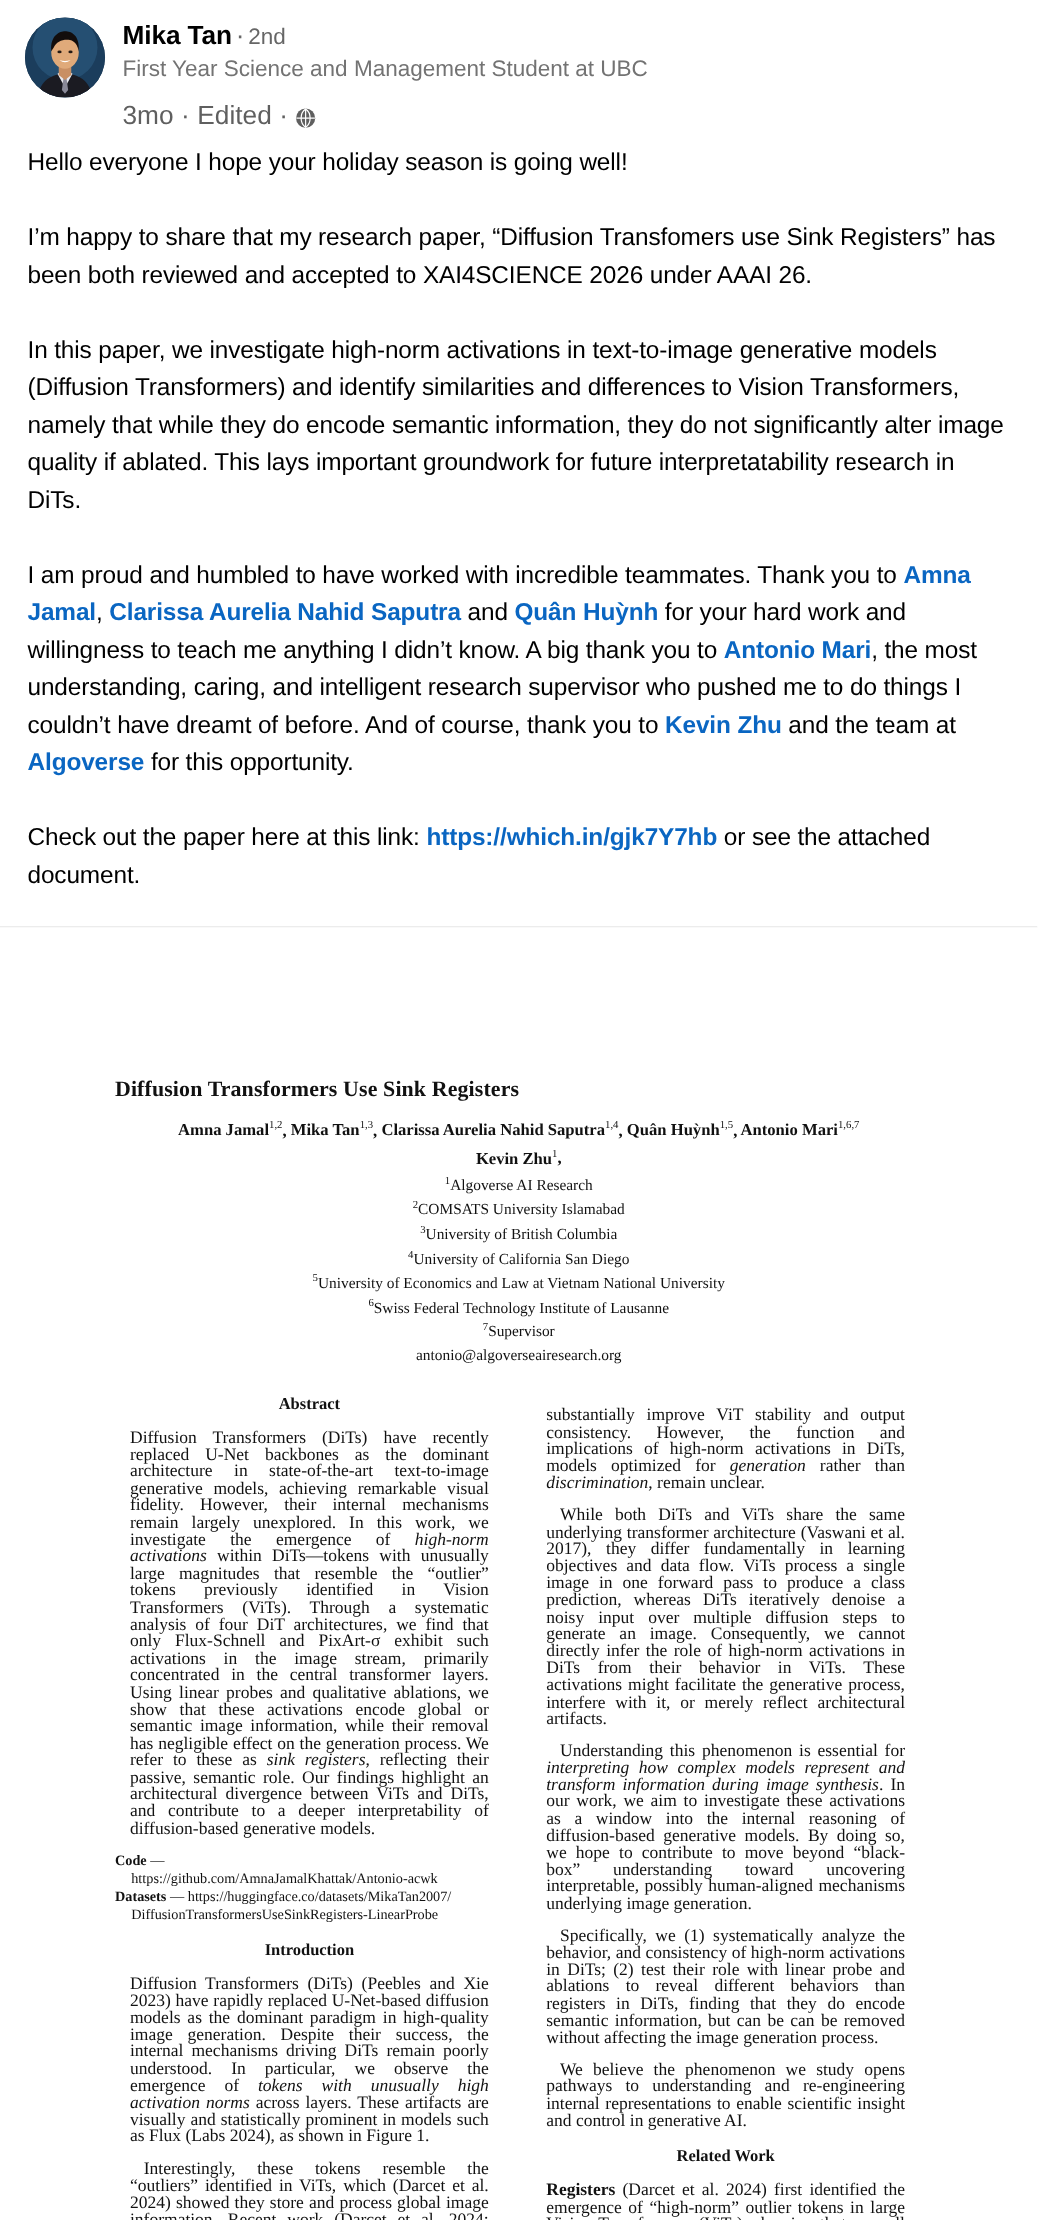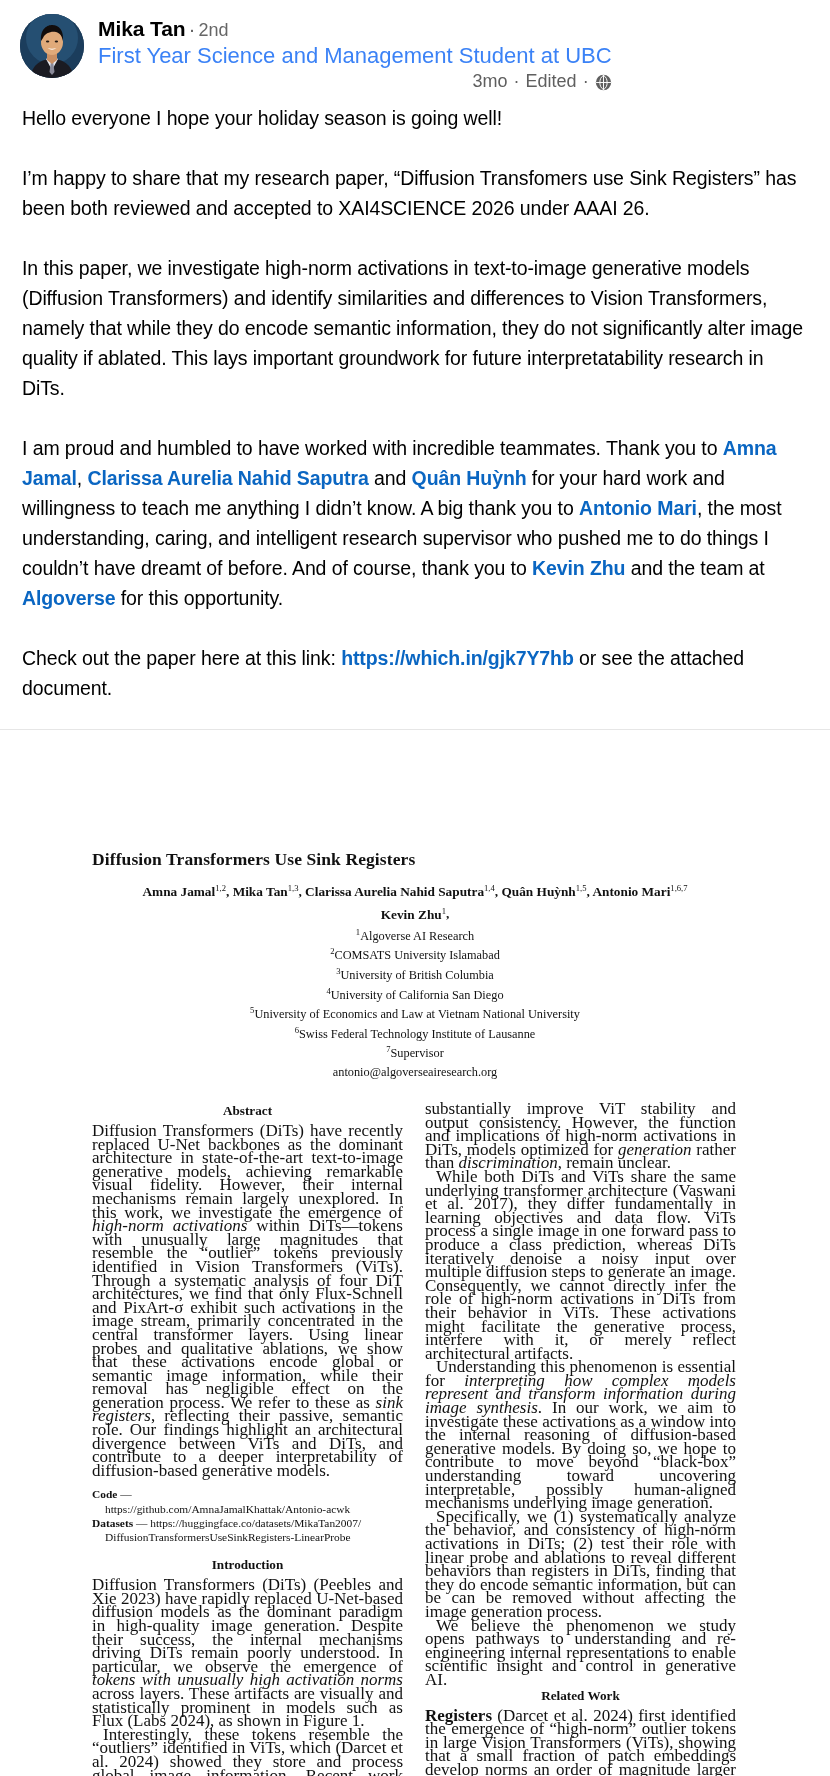--- a/index.html
+++ b/index.html
@@ -32,34 +32,33 @@
   .identity { padding-top: 2px; min-width:0; }
   .name-line {
     font-size: 21px;
     line-height: 26px;
     color: #000;
   }
   .name-line .name { font-weight: 700; letter-spacing: -0.1px; }
   .name-line .dot { color: #666; margin: 0 3px; }
   .name-line .degree { color: #666; font-weight: 400; font-size: 18px; }
   .headline {
-    font-size: 22px;
-    line-height: 24px;
-    color: #3b82f6;
-    margin-top: 1px;
-  }
-  .meta-line {
     font-size: 18px;
     line-height: 24px;
+    color: #737373;
+    margin-top: 1px;
+  }
+  .meta-line {
+    font-size: 21px;
+    line-height: 24px;
     color: #5f5f5f;
-    margin-top: 1px;
+    margin-top: 14px;
     display: flex;
     align-items: center;
     gap: 6px;
-    justify-content: flex-end;
   }
   .meta-line .sep { color:#5f5f5f; }
   .globe { display:inline-block; width:17px; height:17px; vertical-align:-3px; }
 
   
   .post-body {
     padding: 8px 22px 26px 22px;
     font-size: 19.5px;
     line-height: 30px;
     color: #000;
@@ -121,26 +120,26 @@
   .col { width: 311px; }
   .sec-head {
     text-align: center;
     font-weight: 700;
     font-size: 13.2px;
     line-height: 18px;
     margin: 0 0 4px 0;
   }
   .sec-head.left-ab { margin-top: 0; }
   .body-txt {
-    font-size: 17px;
+    font-size: 14px;
     line-height: 13.6px;
     text-align: justify;
     text-justify: inter-word;
     hyphens: none;
-    margin: 0;
+    margin: 12px;
   }
   .body-txt + .body-txt { text-indent: 11px; }
   .body-txt i { font-style: italic; }
   .body-txt b { font-weight: 700; }
   .kv { margin-top: 10px; font-size: 11.4px; line-height: 14.2px; }
   .kv b { font-weight: 700; }
   .kv .url { display:block; padding-left: 13px; }
   .kv .url2 { display:block; padding-left: 13px; }
   .sec-gap { margin-top: 12px; }
   .footnote-rule {

